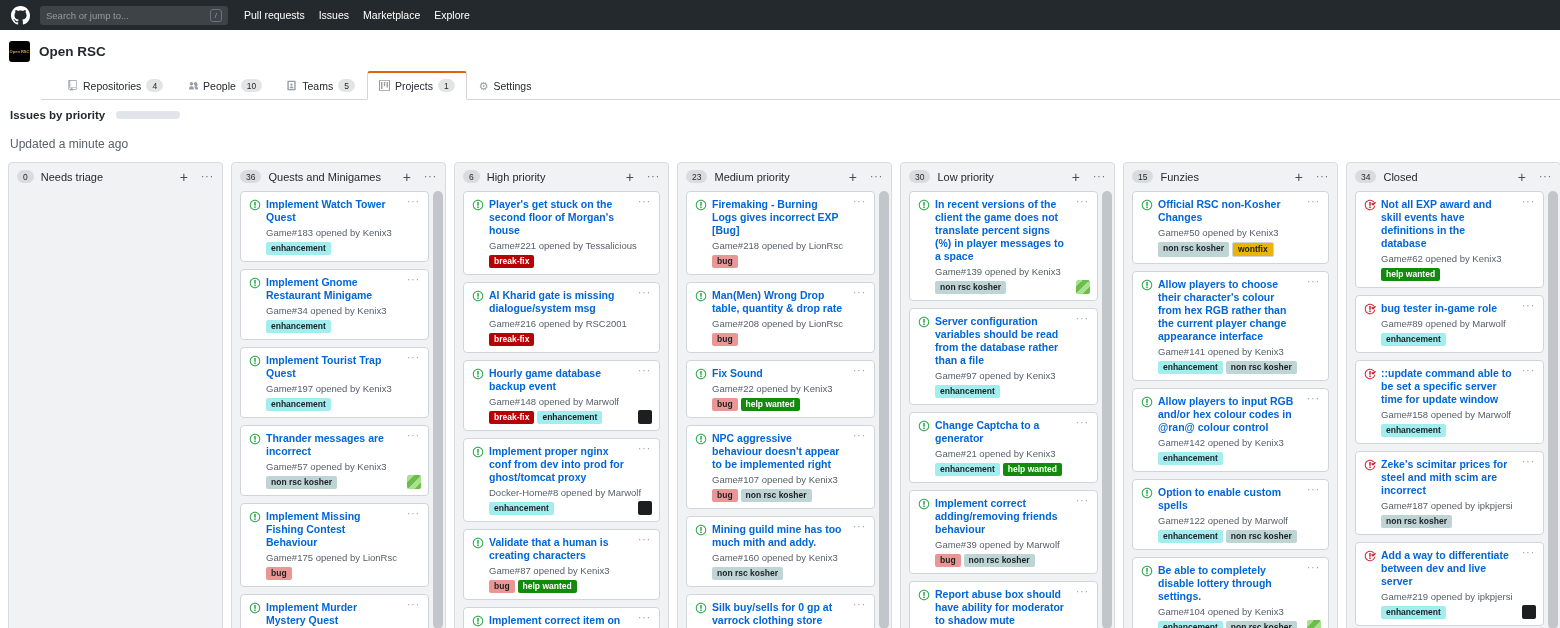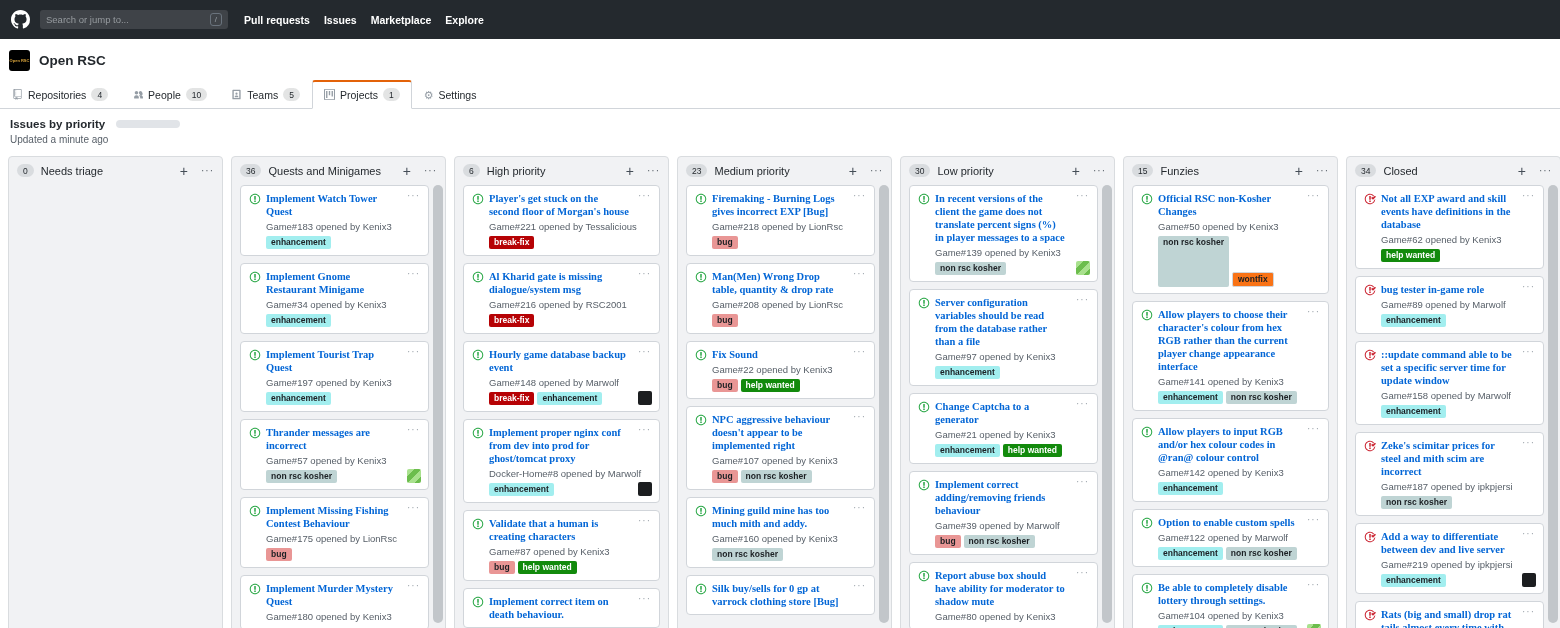--- a/index.html
+++ b/index.html
@@ -1,78 +1,78 @@
 <!DOCTYPE html>
 <html><head>
 <meta charset="utf-8">
 <style>
   * { box-sizing: border-box; margin: 0; padding: 0; }
   html,body { width:1560px; height:628px; overflow:hidden; background:#fff;
     font-family:"Liberation Sans", sans-serif; color:#24292e; }
 
   
-  .top-header { background:#24292e; height:39px; display:flex; align-items:center;
+  .top-header { background:#24292e; height:30px; display:flex; align-items:center;
     padding:0 10px; gap:10px; }
   .gh-logo { width:20px; height:20px; display:flex; align-items:center; justify-content:center; }
   .gh-logo svg { width:19px; height:19px; fill:#fff; }
   .search-box { background:#3f4348; border-radius:3px; width:188px; height:19px;
     display:flex; align-items:center; justify-content:space-between; padding:0 6px; cursor:text; }
   .search-placeholder { color:#969b9f; font-size:9.5px; }
   .slash-key { border:1px solid #6a737d; color:#9aa0a6; font-size:8px; border-radius:3px;
     padding:0 4px; line-height:11px; }
   .top-nav { display:flex; gap:14px; margin-left:6px; }
-  .top-nav a { color:#fff; font-weight:bold; font-size:10.5px; text-decoration:none; cursor:pointer; }
+  .top-nav a { color:#fff; font-weight:normal; font-size:10.5px; text-decoration:none; cursor:pointer; }
 
   
   .org-header { display:flex; align-items:center; gap:9px; padding:11px 10px 4px 9px; }
   .org-avatar { width:21px; height:21px; background:#000; border-radius:3px; color:#d9a43b;
     font-size:4px; font-weight:bold; display:flex; align-items:center; justify-content:center;
     overflow:hidden; }
   .org-name { font-size:13.5px; font-weight:600; }
 
   
-  .tab-bar { display:flex; align-items:flex-end; padding:0 0; border-bottom:1px solid #d1d5da;
-    margin-top:4px; }
+  .tab-bar { display:flex; align-items:flex-end; padding:0 14px; border-bottom:1px solid #d1d5da;
+    margin-top:4px;margin-left:41px; }
   .tab { display:flex; align-items:center; gap:5px; padding:6px 11px 7px; font-size:10.5px;
     color:#24292e; cursor:pointer; border:1px solid transparent; position:relative; top:1px; }
   .tab .tab-icon { display:flex; }
   .tab .tab-icon svg { width:11px; height:11px; fill:#959da5; }
   .tab .tab-icon .gear-glyph { font-size:11px; color:#959da5; line-height:11px; }
   .tab.active { background:#fff; border-color:#d1d5da; border-bottom-color:#fff;
     border-top:2px solid #e36209; border-radius:3px 3px 0 0; }
   .tab-count { background:rgba(27,31,35,.12); border-radius:9px; font-size:8.5px; padding:1.5px 6px; }
 
   
   .project-bar { padding:9px 10px 7px; }
   .project-title-row { display:flex; align-items:center; gap:11px; }
   .project-title { font-size:11.5px; font-weight:bold; }
   .progress-bar { width:64px; height:8px; border-radius:4px; overflow:hidden; background:#e1e4e8; }
   .progress-fill { height:100%; }
-  .project-updated { font-size:10px; color:#586069; margin-top:4px; }
+  .project-updated { font-size:12px; color:#586069; margin-top:16px; }
 
   
   .board { display:flex; gap:8px; padding:4px 8px 0; height:492px; align-items:stretch; }
   .column { width:215px; min-width:215px; background:#f1f2f4; border:1px solid #d9dcdf;
     border-radius:4px; display:flex; flex-direction:column; overflow:hidden; }
   .col-header { display:flex; align-items:center; gap:7px; padding:7px 8px 6px; }
   .col-count { background:#d9dcdf; border-radius:9px; font-size:8.5px; padding:1.5px 6px; }
   .col-name { font-weight:normal; font-size:11px; flex:1; }
   .col-add { color:#444d56; font-size:14px; line-height:12px; cursor:pointer; margin-right:6px; }
   .col-menu { color:#586069; font-size:10px; letter-spacing:1px; cursor:pointer; }
   .col-body { position:relative; flex:1; padding:2px 8px 8px; overflow:hidden; }
   .col-body.has-scroll { padding-right:16px; }
 
   .scroll-track { position:absolute; top:2px; right:1px; width:12px; height:calc(100% - 4px); }
   .scroll-thumb { position:absolute; top:0; right:1px; width:10px; height:96%;
     border-radius:6px; background:#c2c6ca; cursor:grab; }
 
   
   .card { background:#fff; border:1px solid #d1d5da; border-radius:4px; padding:6px 8px 6px;
     margin-bottom:7px; position:relative; cursor:grab; }
-  .card-head { display:flex; gap:5px; align-items:flex-start;font-family:Liberation Serif, serif; }
+  .card-head { display:flex; gap:5px; align-items:flex-start; }
   .issue-icon { flex:0 0 12px; display:flex; margin-top:1px; }
   .issue-icon svg { width:12px; height:12px; }
   .issue-icon.open svg { fill:#28a745; }
   .issue-icon.closed svg { fill:#cb2431; }
   .card-title { color:#0366d6; font-weight:600; font-size:10.5px; line-height:13px; flex:1;
     cursor:pointer; }
   .card-menu { color:#959da5; font-size:10px; letter-spacing:1px; line-height:8px; cursor:pointer;
     margin-left:4px; }
   .card-meta { font-size:9.5px; color:#586069; margin:3px 0 0 17px; line-height:12px; }
   .card-labels { margin:3px 0 0 17px; display:flex; flex-wrap:wrap; gap:3px; min-height:13px;
@@ -579,21 +579,21 @@
               <svg viewBox="0 0 14 16">
                 <path fill-rule="evenodd" d="M7 2.3c3.14 0 5.7 2.56 5.7 5.7s-2.56 5.7-5.7 5.7A5.71 5.71 0 011.3 8c0-3.14 2.56-5.7 5.7-5.7zM7 1C3.14 1 0 4.14 0 8s3.14 7 7 7 7-3.14 7-7-3.14-7-7-7zm1 3H6v5h2V4zm0 6H6v2h2v-2z"></path>
               </svg>
             </span>
             <span class="card-title">Official RSC non-Kosher Changes</span>
             <span class="card-menu">···</span>
           </div>
           <div class="card-meta">Game#50 opened by Kenix3</div>
           <div class="card-labels">
             <span class="label-chip" style="background: rgb(191, 212, 212); color: rgb(27, 31, 35);">non rsc kosher</span>
-            <span class="label-chip" style="background: #f97316; color: rgb(27, 31, 35); border: 1px solid rgb(209, 213, 218); margin-top: 36px;">wontfix</span>
+            <span class="label-chip" style="background: #eab308; color: rgb(27, 31, 35); border: 1px solid rgb(209, 213, 218);">wontfix</span>
           </div>
         </div>
         <div class="card">
           <div class="card-head">
             <span class="issue-icon open">
               <svg viewBox="0 0 14 16">
                 <path fill-rule="evenodd" d="M7 2.3c3.14 0 5.7 2.56 5.7 5.7s-2.56 5.7-5.7 5.7A5.71 5.71 0 011.3 8c0-3.14 2.56-5.7 5.7-5.7zM7 1C3.14 1 0 4.14 0 8s3.14 7 7 7 7-3.14 7-7-3.14-7-7-7zm1 3H6v5h2V4zm0 6H6v2h2v-2z"></path>
               </svg>
             </span>
             <span class="card-title">Allow players to choose their character's colour from hex RGB rather than the current player change appearance interface</span>

